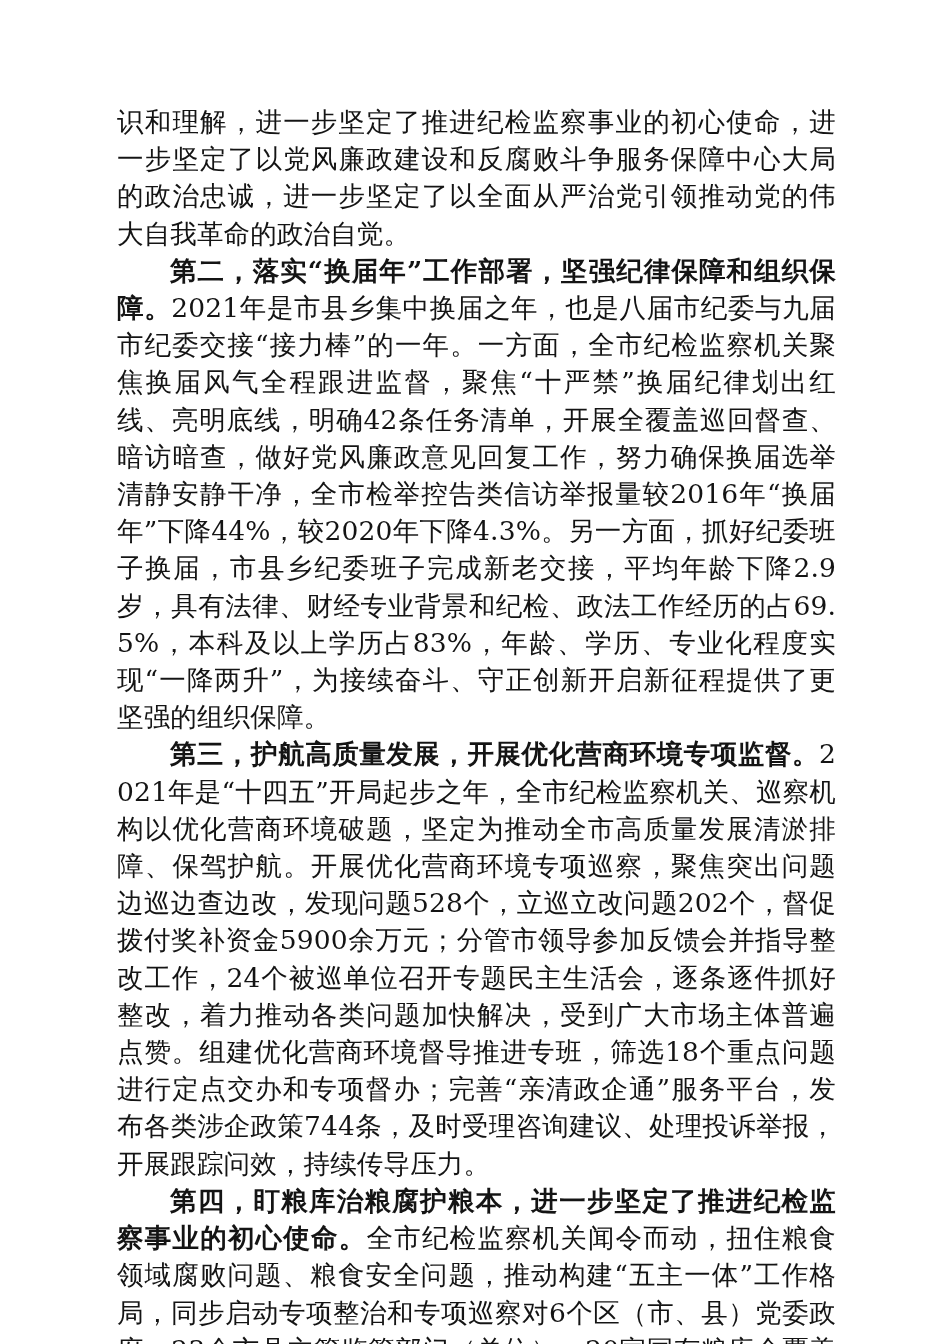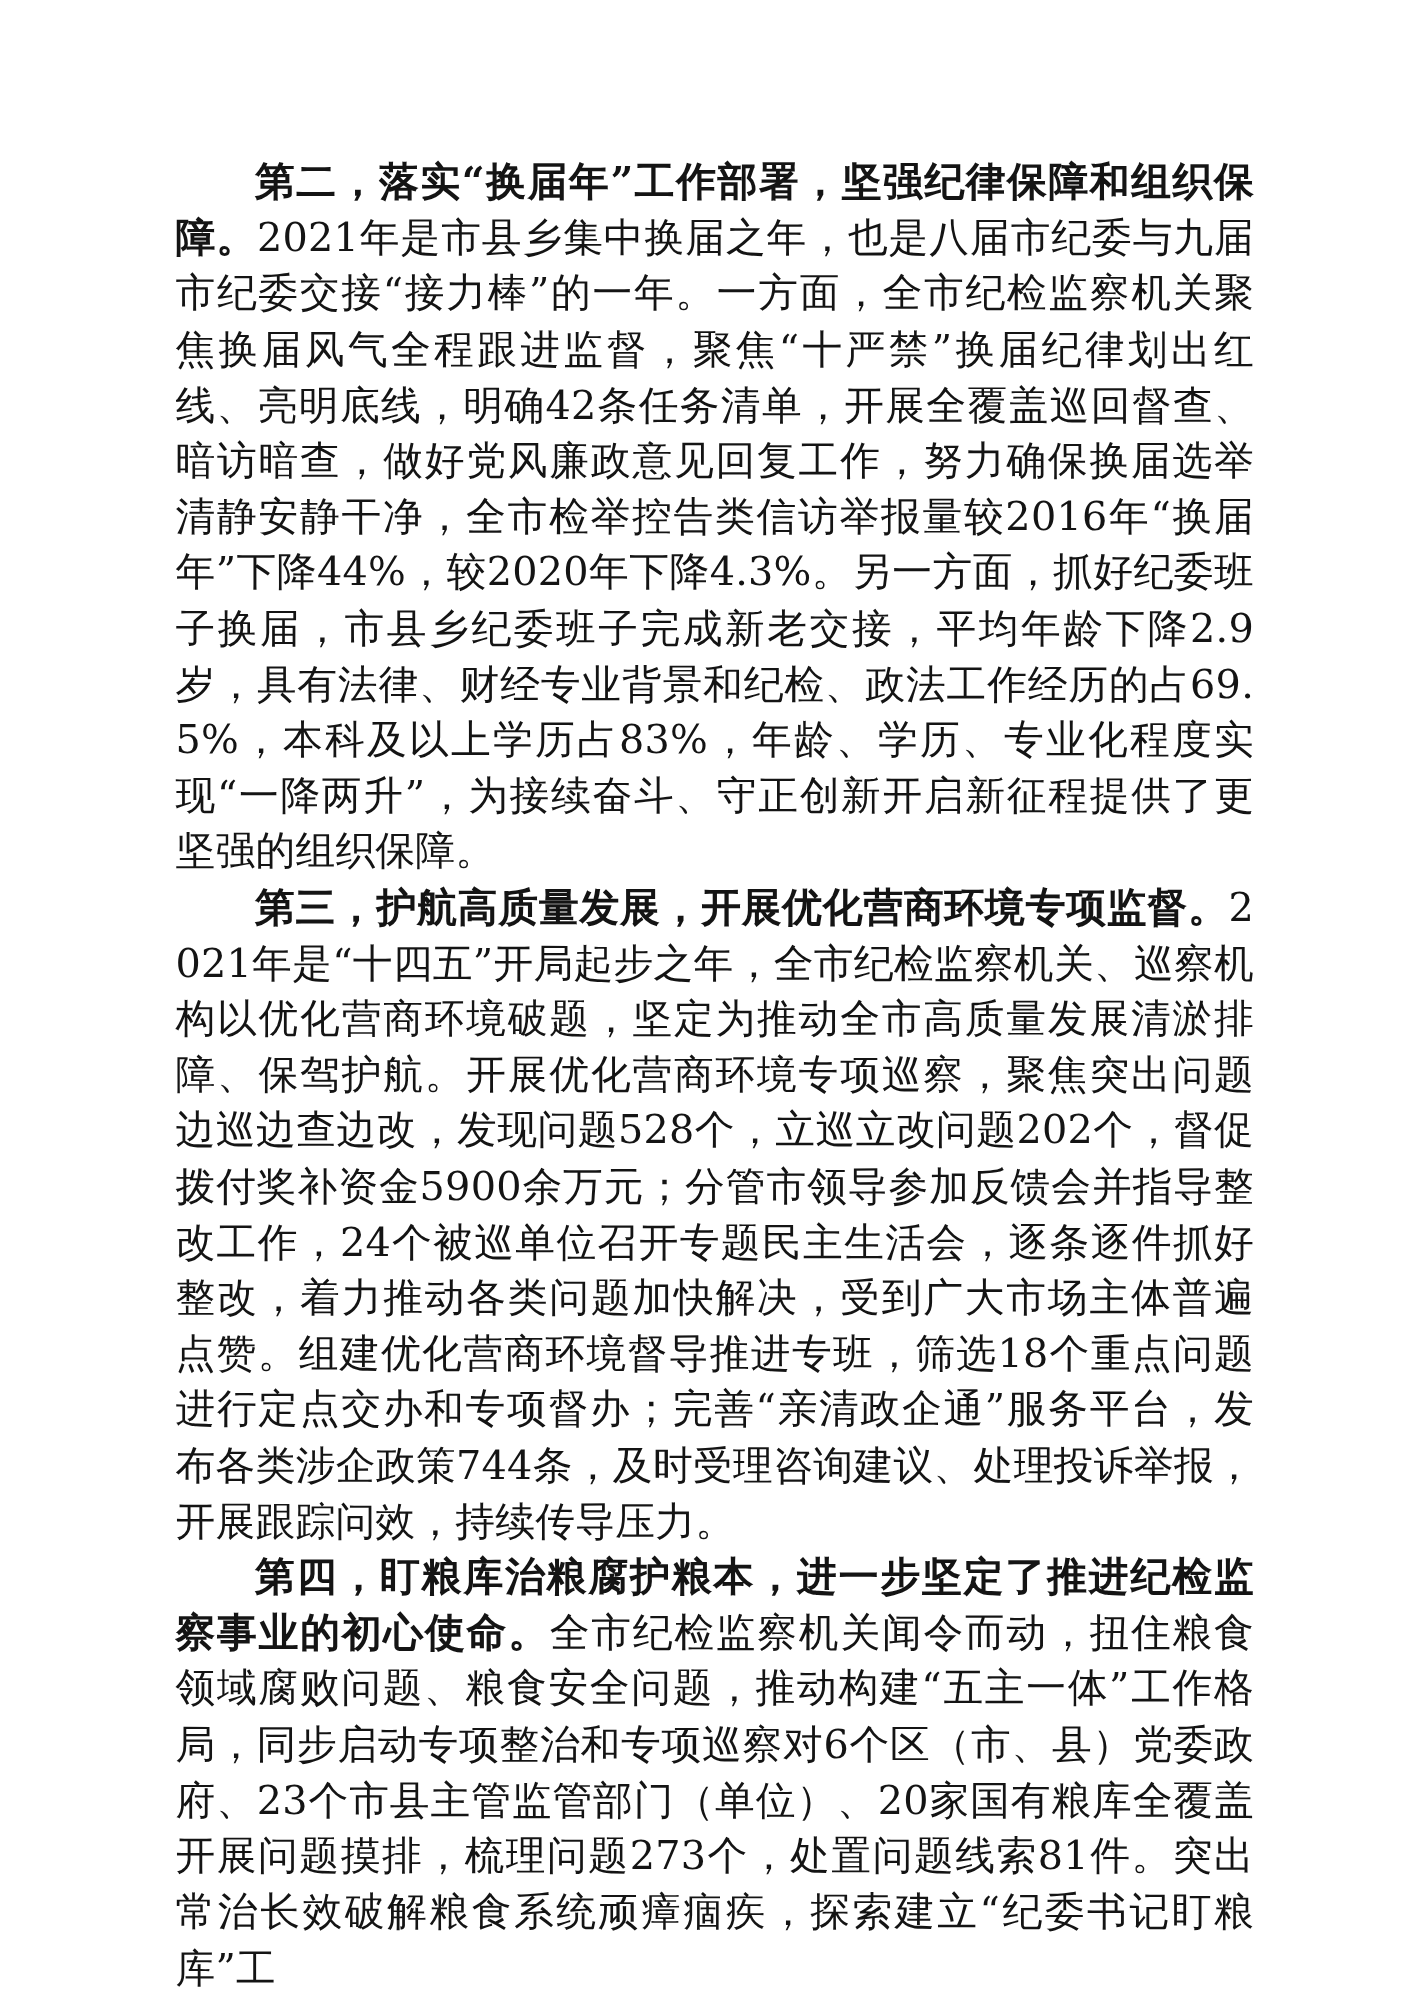--- a/index.html
+++ b/index.html
@@ -48,20 +48,21 @@
     font-weight: bold;
     letter-spacing: 0.2px;
   }
 </style>
 </head>
 <body>
 
 <div class="page">
   <div class="text-block">
 
+    <p class="para"><span>识和理解，进一步坚定了推进纪检监察事业的初心使命，进一步坚定了以党风廉政建设和反腐败斗争服务保障中心大局的政治忠诚，进一步坚定了以全面从严治党引领推动党的伟大自我革命的政治自觉。</span></p>
 
     <p class="para indent"><span class="bold">第二，落实“换届年”工作部署，坚强纪律保障和组织保障。</span><span>2021年是市县乡集中换届之年，也是八届市纪委与九届市纪委交接“接力棒”的一年。一方面，全市纪检监察机关聚焦换届风气全程跟进监督，聚焦“十严禁”换届纪律划出红线、亮明底线，明确42条任务清单，开展全覆盖巡回督查、暗访暗查，做好党风廉政意见回复工作，努力确保换届选举清静安静干净，全市检举控告类信访举报量较2016年“换届年”下降44%，较2020年下降4.3%。另一方面，抓好纪委班子换届，市县乡纪委班子完成新老交接，平均年龄下降2.9岁，具有法律、财经专业背景和纪检、政法工作经历的占69.5%，本科及以上学历占83%，年龄、学历、专业化程度实现“一降两升”，为接续奋斗、守正创新开启新征程提供了更坚强的组织保障。</span></p>
 
     <p class="para indent"><span class="bold">第三，护航高质量发展，开展优化营商环境专项监督。</span><span>2021年是“十四五”开局起步之年，全市纪检监察机关、巡察机构以优化营商环境破题，坚定为推动全市高质量发展清淤排障、保驾护航。开展优化营商环境专项巡察，聚焦突出问题边巡边查边改，发现问题528个，立巡立改问题202个，督促拨付奖补资金5900余万元；分管市领导参加反馈会并指导整改工作，24个被巡单位召开专题民主生活会，逐条逐件抓好整改，着力推动各类问题加快解决，受到广大市场主体普遍点赞。组建优化营商环境督导推进专班，筛选18个重点问题进行定点交办和专项督办；完善“亲清政企通”服务平台，发布各类涉企政策744条，及时受理咨询建议、处理投诉举报，开展跟踪问效，持续传导压力。</span></p>
 
     <p class="para indent"><span class="bold">第四，盯粮库治粮腐护粮本，进一步坚定了推进纪检监察事业的初心使命。</span><span>全市纪检监察机关闻令而动，扭住粮食领域腐败问题、粮食安全问题，推动构建“五主一体”工作格局，同步启动专项整治和专项巡察对6个区（市、县）党委政府、23个市县主管监管部门（单位）、20家国有粮库全覆盖开展问题摸排，梳理问题273个，处置问题线索81件。突出常治长效破解粮食系统顽瘴痼疾，探索建立“纪委书记盯粮库”工</span></p>
 
   </div>
 </div>
 

